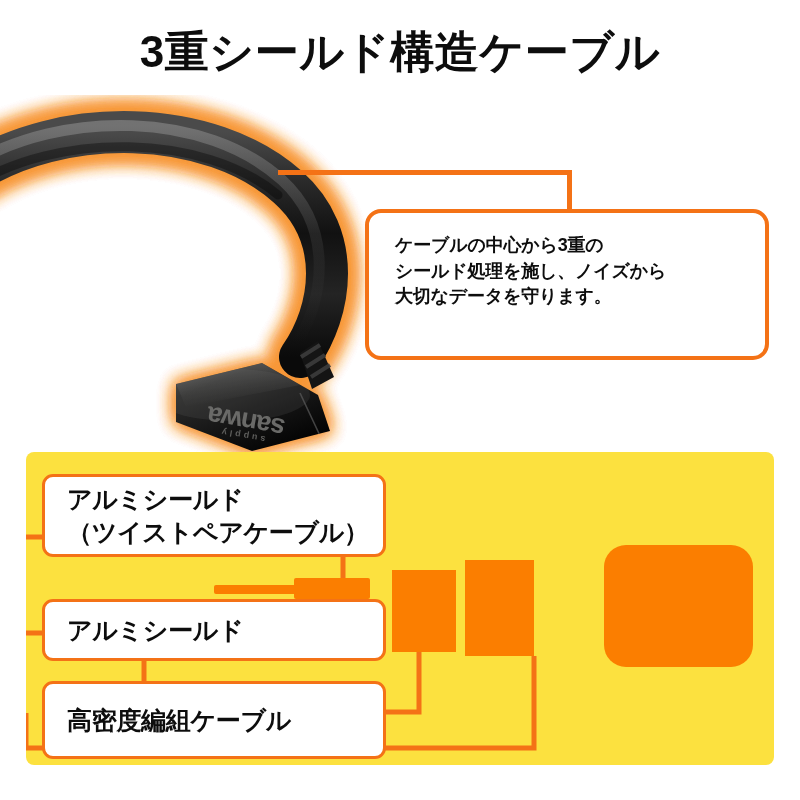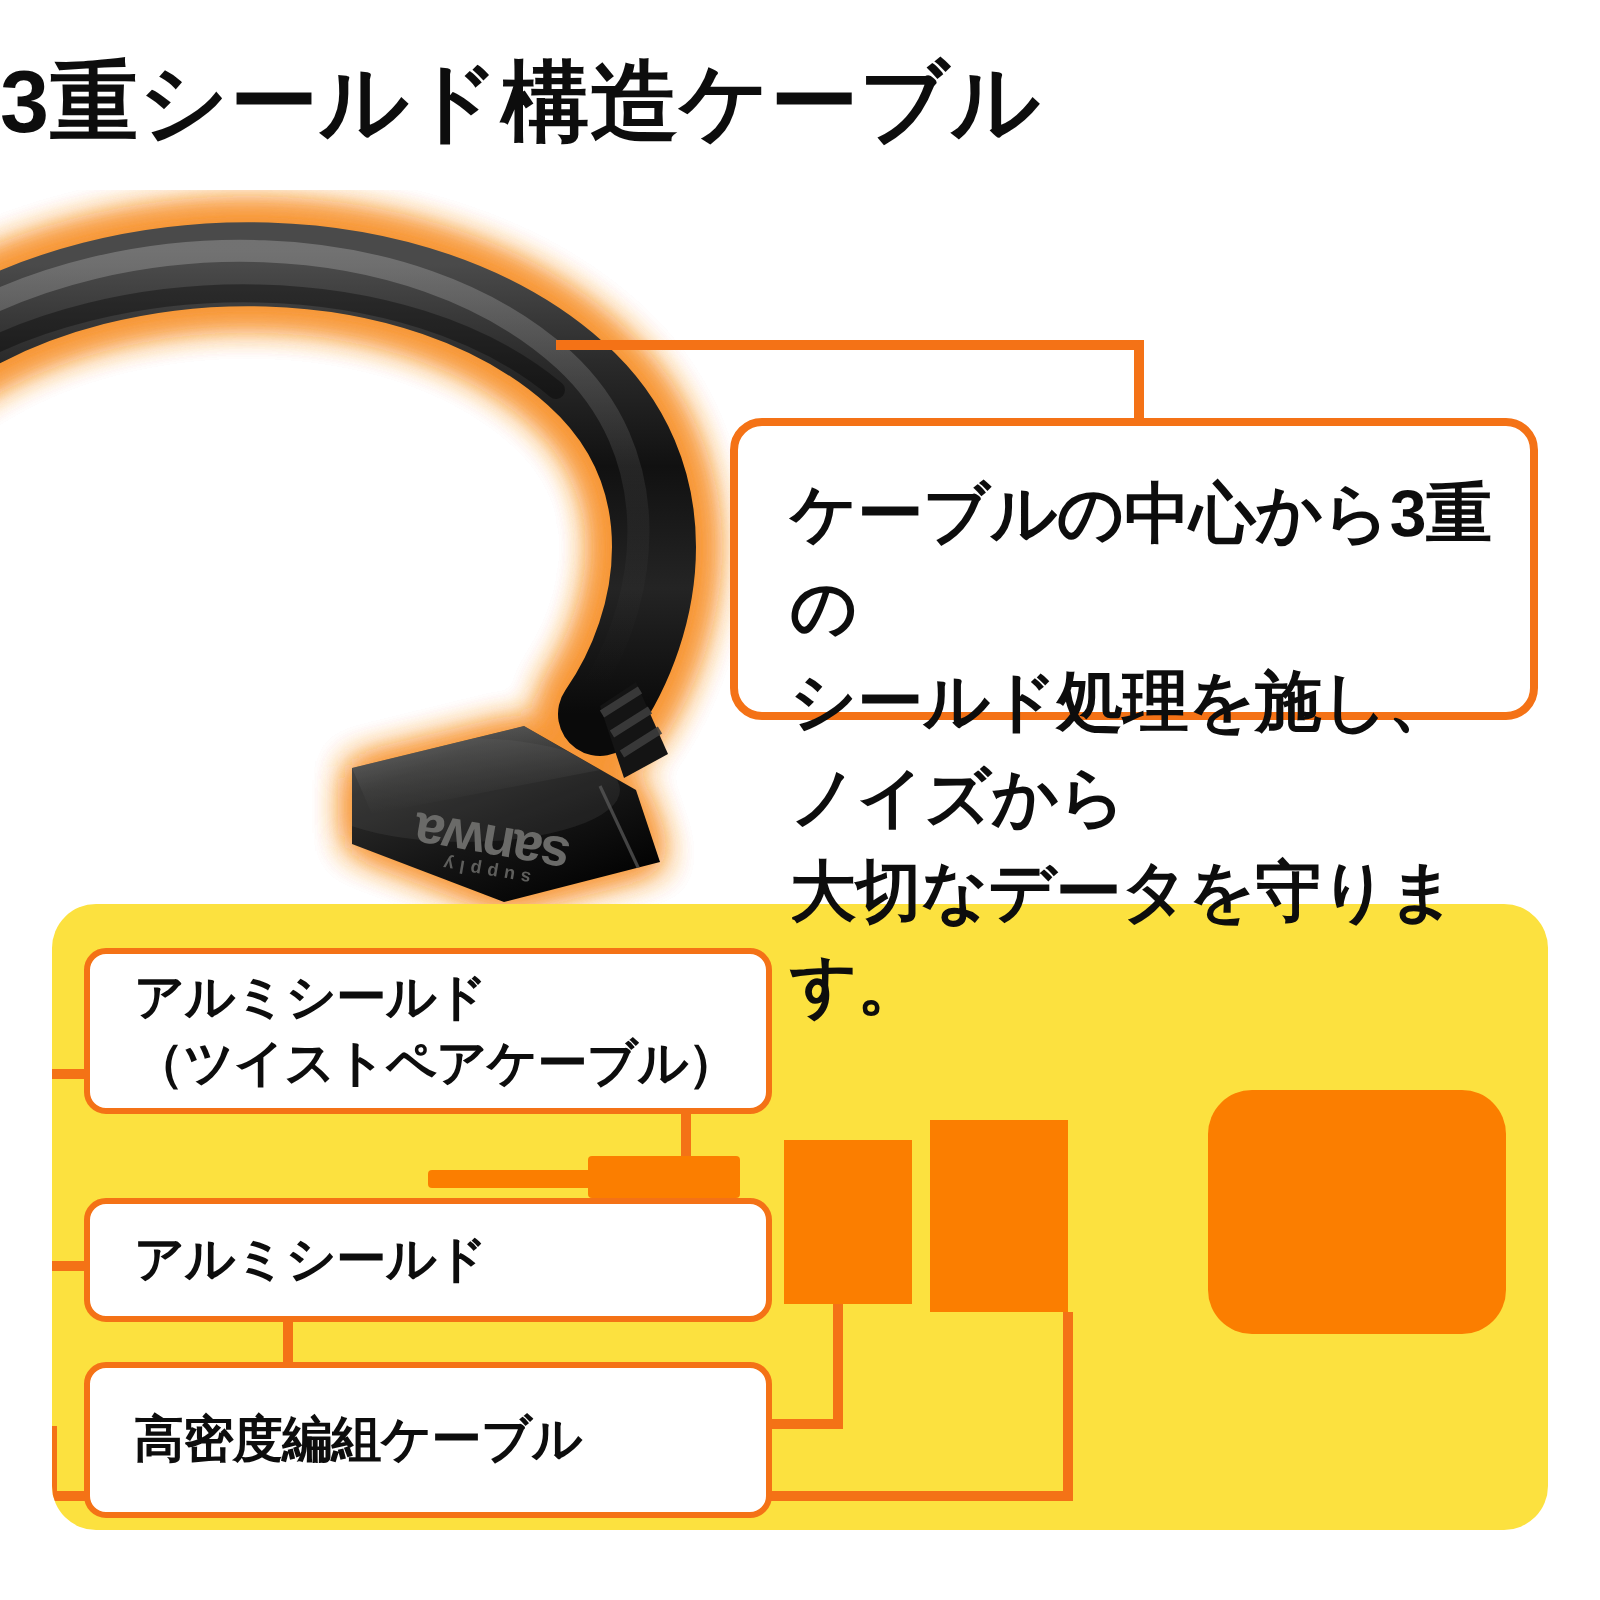--- a/index.html
+++ b/index.html
@@ -23,21 +23,21 @@
     width: 800px;
     height: 800px;
   }
 
   
   .title {
     position: absolute;
     left: 0;
     top: 28px;
     width: 800px;
-    text-align: left;
+    text-align: center;
     font-size: 44px;
     font-weight: 700;
     letter-spacing: 0.5px;
     color: #0d0d0d;
     line-height: 1.1;
     white-space: nowrap;
   }
 
   
   .photo-layer {
@@ -59,21 +59,21 @@
     border: 4px solid #F47216;
     border-radius: 16px;
     background: #ffffff;
     z-index: 6;
   }
   .callout-text {
     position: absolute;
     left: 26px;
     top: 20px;
     width: 360px;
-    font-size: 33px;
+    font-size: 18px;
     font-weight: 700;
     line-height: 1.43;
     color: #0d0d0d;
     white-space: pre-line;
     letter-spacing: -0.2px;
   }
 
   
   .leader-h {
     position: absolute;
@@ -95,21 +95,21 @@
   }
 
   
   .panel {
     position: absolute;
     left: 26px;
     top: 452px;
     width: 748px;
     height: 313px;
     background: #FCE13F;
-    border-radius: 22px;
+    border-radius: 8px;
     overflow: hidden;
   }
 
   
   .label-box {
     position: absolute;
     box-sizing: border-box;
     background: #ffffff;
     border: 3px solid #F47216;
     border-radius: 11px;

